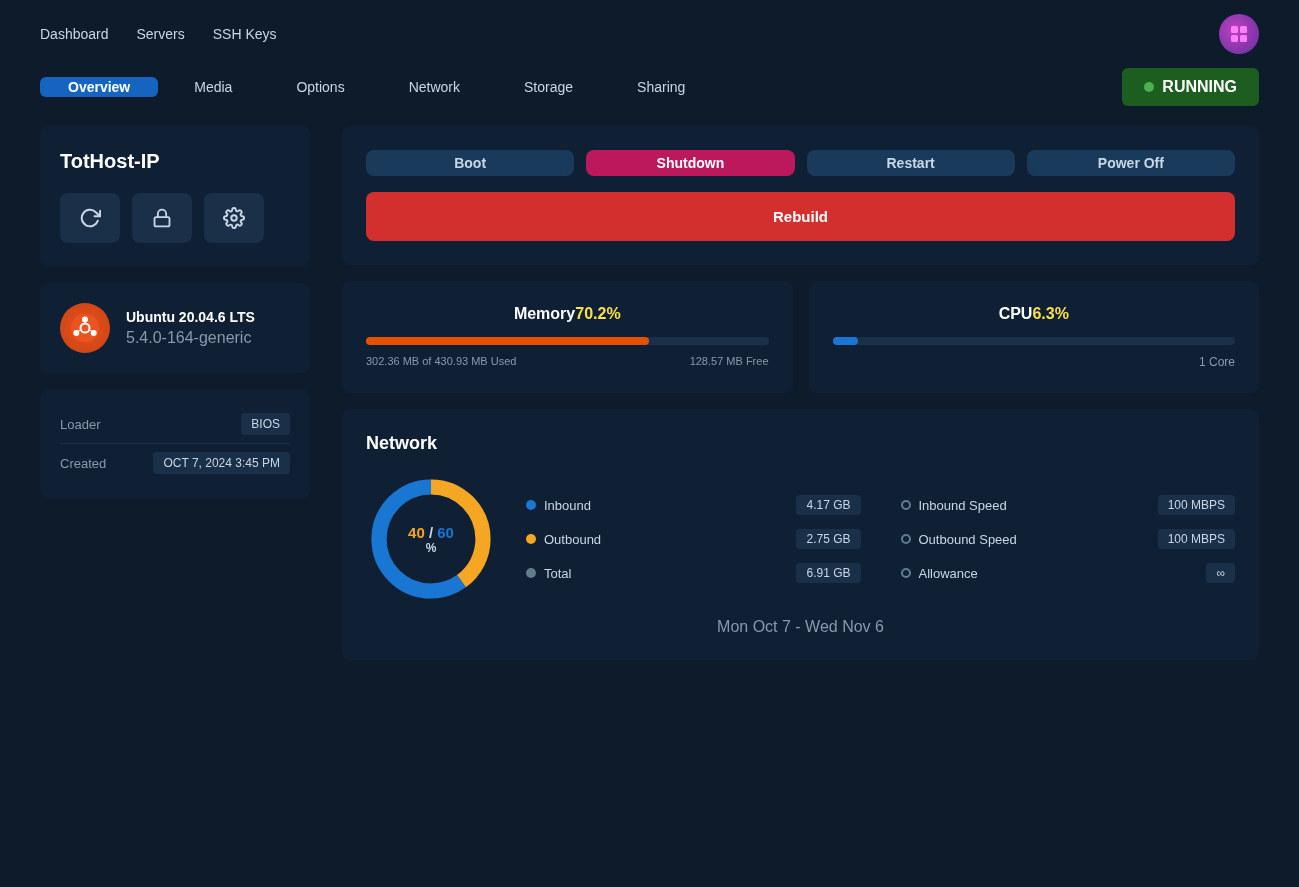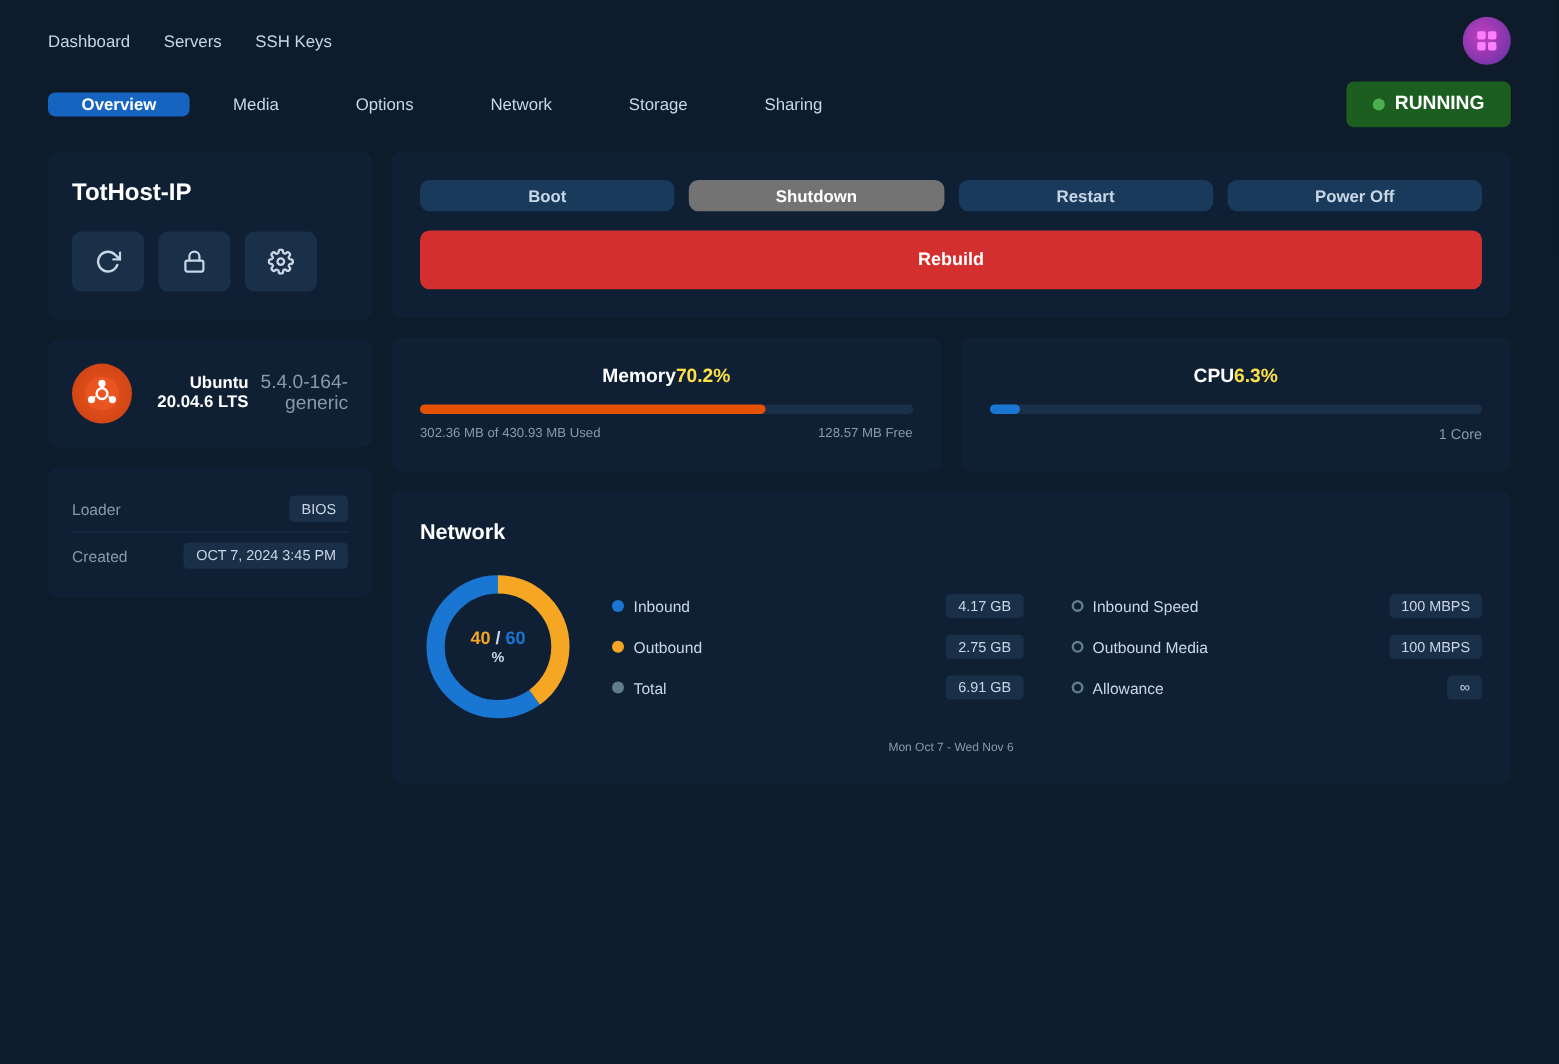--- a/index.html
+++ b/index.html
@@ -80,21 +80,21 @@
     }
     .status-dot {
       width: 10px;
       height: 10px;
       border-radius: 50%;
       background-color: #4caf50;
     }
     
     .main-content {
       display: flex;
-      gap: 16px;
+      gap: 32px;
       padding: 0 40px;
     }
     
     .left-panel {
       width: 270px;
       display: flex;
       flex-direction: column;
       gap: 16px;
       flex-shrink: 0;
     }
@@ -140,23 +140,22 @@
       border-radius: 50%;
       background: radial-gradient(circle, #e95420, #c94010);
       display: flex;
       align-items: center;
       justify-content: center;
       font-size: 24px;
       flex-shrink: 0;
     }
     .os-info {
       display: flex;
-      flex-direction: row;
+      flex-direction: column;
       gap: 4px;
-      text-align: right;
     }
     .os-name {
       font-size: 14px;
       font-weight: 600;
       color: #fff;
     }
     .os-kernel {
       font-size: 16px;
       color: #8899aa;
     }
@@ -208,21 +207,21 @@
       font-size: 14px;
       font-weight: 600;
       cursor: pointer;
       transition: opacity 0.2s;
     }
     .btn-boot {
       background-color: #1a3a5c;
       color: #c8d6e5;
     }
     .btn-shutdown {
-      background-color: #737373;
+      background-color: #be185d;
       color: #fff;
     }
     .btn-restart {
       background-color: #1a3a5c;
       color: #c8d6e5;
     }
     .btn-poweroff {
       background-color: #1a3a5c;
       color: #c8d6e5;
     }
@@ -388,21 +387,21 @@
     }
     .net-badge {
       background-color: #1a2f48;
       padding: 3px 10px;
       border-radius: 4px;
       font-size: 12px;
       color: #c8d6e5;
     }
     .network-date {
       text-align: center;
-      font-size: 10px;
+      font-size: 16px;
       color: #8899aa;
       margin-top: 14px;
     }
   </style>
 </head>
 <body>
 
 <nav class="top-nav">
   <div class="top-nav-links">
     <a>Dashboard</a>
@@ -591,21 +590,21 @@
             <div class="net-row">
               <div class="net-label-wrap">
                 <div class="dot-outline"></div>
                 <span class="net-label-text">Inbound Speed</span>
               </div>
               <span class="net-badge">100 MBPS</span>
             </div>
             <div class="net-row">
               <div class="net-label-wrap">
                 <div class="dot-outline"></div>
-                <span class="net-label-text">Outbound Media</span>
+                <span class="net-label-text">Outbound Speed</span>
               </div>
               <span class="net-badge">100 MBPS</span>
             </div>
             <div class="net-row">
               <div class="net-label-wrap">
                 <div class="dot-outline"></div>
                 <span class="net-label-text">Allowance</span>
               </div>
               <span class="net-badge">∞</span>
             </div>

